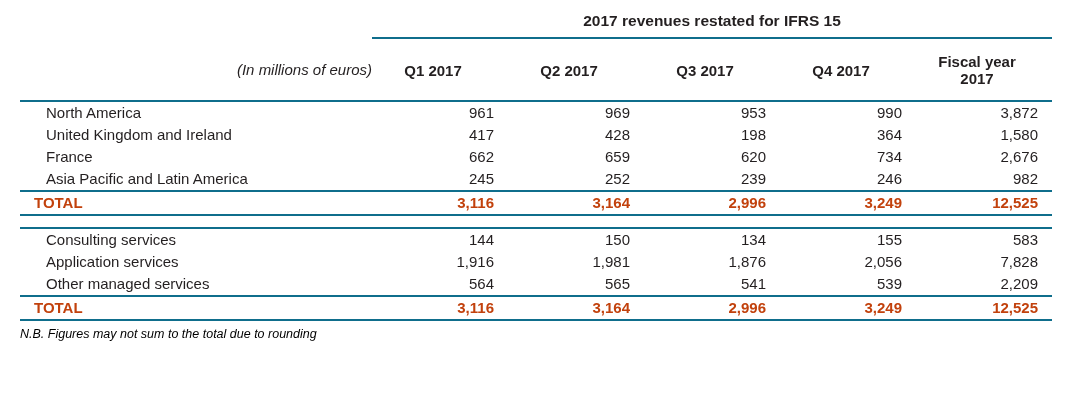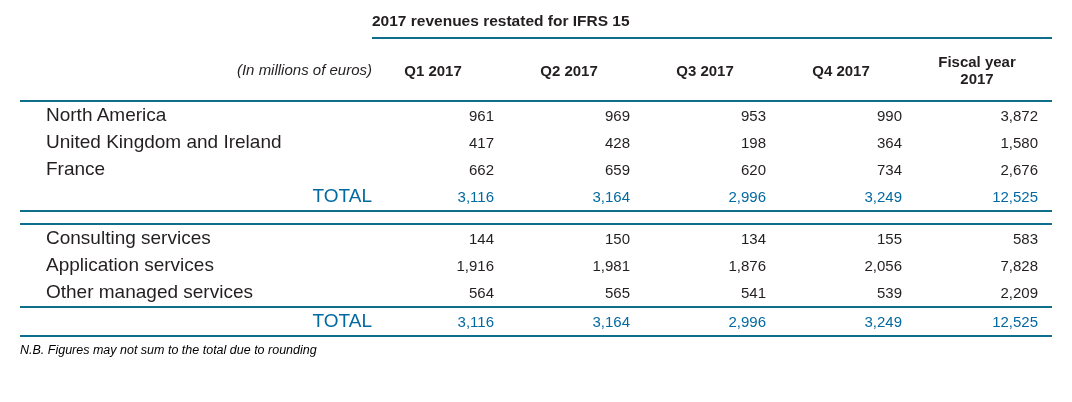--- a/index.html
+++ b/index.html
@@ -25,21 +25,21 @@
     border-collapse: collapse;
     width: 1032px;
     margin: 0 20px;
     table-layout: fixed;
   }
   col.c-label { width: 352px; }
   col.c-num   { width: 136px; }
 
   
   .spanhead {
-    text-align: left;
+    text-align: center;
     font-weight: bold;
     font-size: 15.5px;
     color: #231f20;
     padding: 12px 0 7px 0;
     border-bottom: 2px solid #0f6e8c;
   }
   .spanhead-empty {
     border: none;
     padding: 0;
   }
@@ -60,35 +60,34 @@
     vertical-align: middle;
     line-height: 1.15;
   }
   .colhead.wrap { padding-right: 14px; }
 
   
   tr.rule-top > td { border-top: 2px solid #0f6e8c; }
   tr.rule-bottom > td { border-bottom: 2px solid #0f6e8c; }
 
   td.label {
-    font-size: 19px;
+    font-size: 15px;
     padding: 2.5px 0 2.5px 26px;
     white-space: nowrap;
   }
   td.num {
     font-size: 15px;
     text-align: right;
     padding: 2.5px 14px 2.5px 0;
     font-variant-numeric: tabular-nums;
   }
   tr.total td.label,
   tr.total td.num {
-    color: #0369a1;
-    font-weight: normal;
-    text-align: right;
+    color: #c2410c;
+    font-weight: bold;
   }
   tr.total td.label { padding-left: 14px; }
 
   .spacer td {
     height: 11px;
     padding: 0;
     border: none;
   }
 
   .footnote {
@@ -149,20 +148,28 @@
         <td class="num">1,580</td>
       </tr>
       <tr>
         <td class="label">France</td>
         <td class="num">662</td>
         <td class="num">659</td>
         <td class="num">620</td>
         <td class="num">734</td>
         <td class="num">2,676</td>
       </tr>
+      <tr class="rule-bottom">
+        <td class="label">Asia Pacific and Latin America</td>
+        <td class="num">245</td>
+        <td class="num">252</td>
+        <td class="num">239</td>
+        <td class="num">246</td>
+        <td class="num">982</td>
+      </tr>
       <tr class="total rule-bottom">
         <td class="label">TOTAL</td>
         <td class="num">3,116</td>
         <td class="num">3,164</td>
         <td class="num">2,996</td>
         <td class="num">3,249</td>
         <td class="num">12,525</td>
       </tr>
 
       <tr class="spacer">

